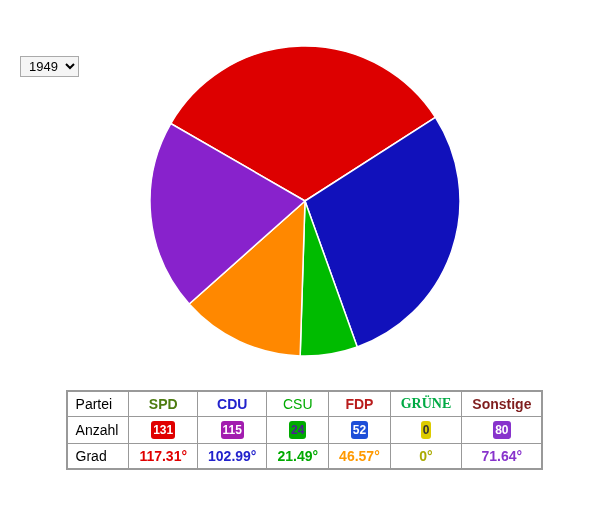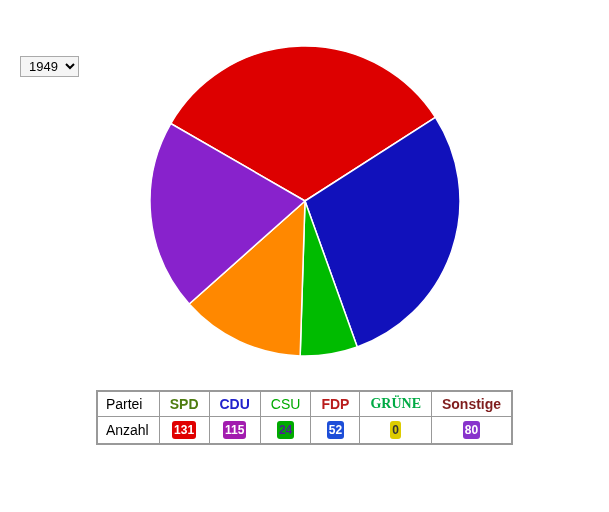--- a/index.html
+++ b/index.html
@@ -107,16 +107,25 @@
           </tr>
           <tr>
             <td>Anzahl</td>
             <td><span class="badge" style="background: rgb(224, 0, 0); color: rgb(255, 255, 255);">131</span></td>
             <td><span class="badge" style="background: #a21caf; color: rgb(255, 255, 255);">115</span></td>
             <td><span class="badge" style="background: rgb(0, 170, 0); color: #4c1d95;">24</span></td>
             <td><span class="badge" style="background: #1d4ed8; color: rgb(255, 255, 255);">52</span></td>
             <td><span class="badge" style="background: rgb(221, 204, 0); color: rgb(51, 51, 51);">0</span></td>
             <td><span class="badge" style="background: rgb(136, 51, 204); color: rgb(255, 255, 255); text-align: right;">80</span></td>
           </tr>
+          <tr>
+            <td>Grad</td>
+            <td style="color: rgb(224, 0, 0); font-weight: bold;">117.31°</td>
+            <td style="color: rgb(34, 34, 204); font-weight: bold;">102.99°</td>
+            <td style="color: rgb(0, 170, 0); font-weight: bold;">21.49°</td>
+            <td style="color: rgb(255, 153, 0); font-weight: bold;">46.57°</td>
+            <td style="color: rgb(170, 170, 0); font-weight: bold;">0°</td>
+            <td style="color: rgb(136, 51, 204); font-weight: bold;">71.64°</td>
+          </tr>
         </tbody>
     </table>
   </div>
 </div>
 
 </body></html>

